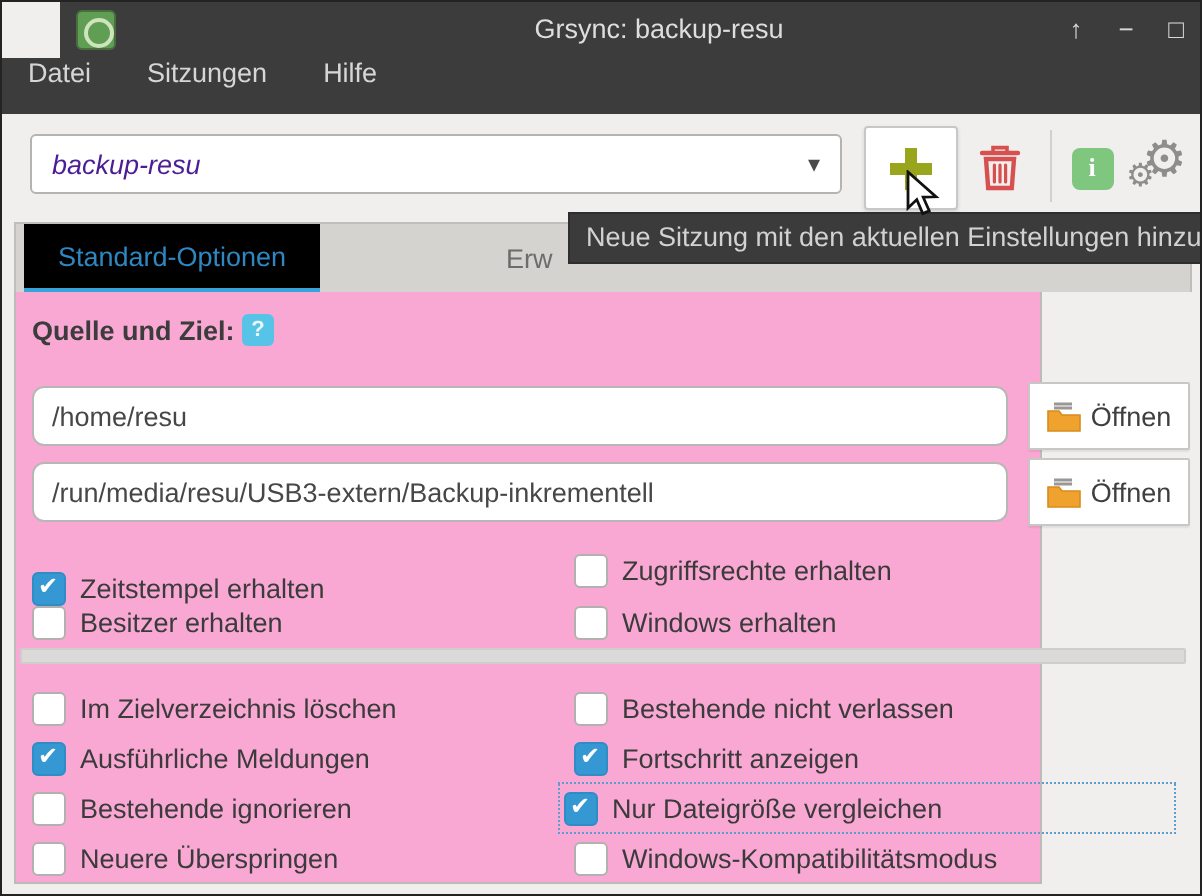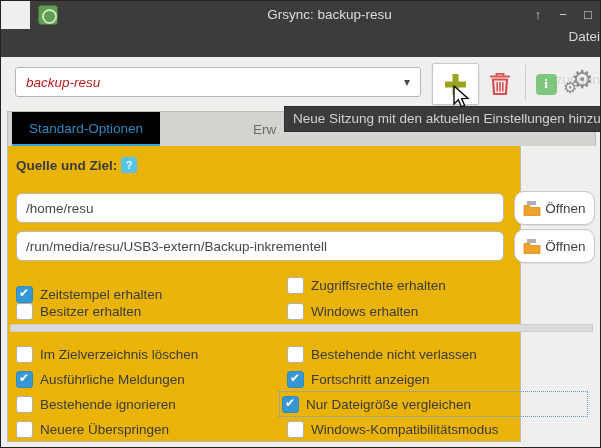--- a/index.html
+++ b/index.html
@@ -10,27 +10,27 @@
   .app-icon{position:absolute;left:8px;top:4px;width:20px;height:20px;background:#5f9e53;
             border-radius:3px;border:1px solid #486e3e;box-sizing:border-box;}
   .app-icon i{position:absolute;left:3px;top:3px;width:11px;height:11px;border:2px solid #cfe3bd;
               border-radius:50%;display:block;}
   .win-title{position:absolute;left:0;right:0;top:0;height:28px;line-height:28px;text-align:center;
              color:#dedede;font-size:13.5px;}
   .win-controls{position:absolute;right:8px;top:0;height:28px;display:flex;align-items:center;gap:9px;}
   .wbtn{width:16px;height:16px;color:#d8d8d8;font-size:13px;line-height:16px;text-align:center;cursor:pointer;}
   
   .menubar{position:absolute;left:0;top:28px;width:100%;height:28px;background:#3c3c3c;
-           display:flex;align-items:flex-end;gap:28px;padding-left:8px;box-sizing:border-box;flex-direction:column;}
+           display:flex;align-items:flex-start;gap:28px;padding-left:13px;box-sizing:border-box;}
   .menu-item{color:#d6d6d6;font-size:13.5px;cursor:pointer;}
   
   .combo{position:absolute;left:14px;top:66px;width:406px;height:30px;background:#fff;
          border:1px solid #b6b4b2;border-radius:3px;box-sizing:border-box;
          display:flex;align-items:center;padding:0 10px;}
-  .combo-text{flex:1;font-style:italic;font-size:13.5px;color:#b91c1c;}
+  .combo-text{flex:1;font-style:italic;font-size:13.5px;color:#4c1d95;}
   .combo-arrow{color:#4a4a4a;font-size:12px;}
   .tb-btn{position:absolute;display:flex;align-items:center;justify-content:center;cursor:pointer;}
   .btn-add{left:431px;top:62px;width:47px;height:42px;background:#fff;border:1px solid #c9c7c5;
            border-radius:2px;box-sizing:border-box;box-shadow:0 1px 2px rgba(0,0,0,.12);}
   .btn-del{left:478px;top:64px;width:42px;height:38px;}
   .tb-sep{position:absolute;left:524px;top:64px;width:1px;height:36px;background:#d2d0ce;}
   .btn-info{left:530px;top:68px;width:30px;height:30px;}
   .info-glyph{width:21px;height:21px;background:#7fc77f;border-radius:4px;color:#fff;
               font-size:13px;font-weight:bold;display:flex;align-items:center;justify-content:center;
               font-family:"Liberation Serif",serif;}
@@ -39,32 +39,32 @@
   .gear-small{position:absolute;left:0px;top:13px;font-size:16px;color:#8d8d8d;}
   
   .tabstrip{position:absolute;left:6px;top:110px;width:589px;height:35px;background:#d5d3d0;
             border:1px solid #c0beba;border-bottom:none;box-sizing:border-box;}
   .tab-active{position:absolute;left:4px;top:0;width:148px;height:35px;background:#000000;
               color:#2e87c1;font-size:13.5px;display:flex;align-items:center;justify-content:center;
               border-bottom:3px solid #36a3d9;box-sizing:border-box;cursor:pointer;}
   .tab-inactive{position:absolute;left:245px;top:0;height:35px;display:flex;align-items:center;
                 color:#6e6c6a;font-size:13.5px;cursor:pointer;}
   
-  .panel{position:absolute;left:6px;top:145px;width:514px;height:296px;background:#eab308;
+  .panel{position:absolute;left:6px;top:145px;width:514px;height:296px;background:#f9a8d4;
          border:1px solid #bdbab7;border-top:none;box-sizing:border-box;}
   .section-title{position:absolute;left:8px;top:12px;font-size:13.5px;font-weight:bold;color:#3c3c3c;}
   .help-icon{position:absolute;left:113px;top:11px;width:16px;height:16px;background:#57c3e6;
              border-radius:3px;color:#eaf8fd;font-size:11px;font-weight:bold;text-align:center;
              line-height:16px;cursor:pointer;}
   .path-input{position:absolute;left:8px;width:488px;height:30px;background:#fff;
               border:1px solid #b9b7b5;border-radius:6px;box-sizing:border-box;padding:0 9px;
               font-size:13.5px;color:#474747;font-family:"Liberation Sans",sans-serif;outline:none;}
   .input-src{top:47px;} .input-dst{top:85px;}
   .open-btn{position:absolute;left:506px;width:81px;height:34px;background:#fff;
-            border:1px solid #c9c7c5;border-radius:10px;box-sizing:border-box;cursor:pointer;
+            border:1px solid #c9c7c5;border-radius:1px;box-sizing:border-box;cursor:pointer;
             display:flex;align-items:center;justify-content:center;gap:4px;
             font-size:13.5px;color:#3f3f3f;box-shadow:0 1px 1px rgba(0,0,0,.07);}
   .open-src{top:45px;} .open-dst{top:83px;}
   
   .cb{position:absolute;display:flex;align-items:center;height:20px;cursor:pointer;}
   .box{width:17px;height:17px;background:#fff;border:1px solid #b3b1af;border-radius:3px;
        box-sizing:border-box;position:relative;flex:0 0 auto;}
   .cb.checked .box{background:#3598d2;border-color:#2f8cc4;}
   .cb.checked .box::after{content:"\2714";position:absolute;left:2px;top:-1px;color:#fff;font-size:12px;}
   .cbl{margin-left:7px;font-size:13.5px;color:#3b3b3b;white-space:nowrap;}

